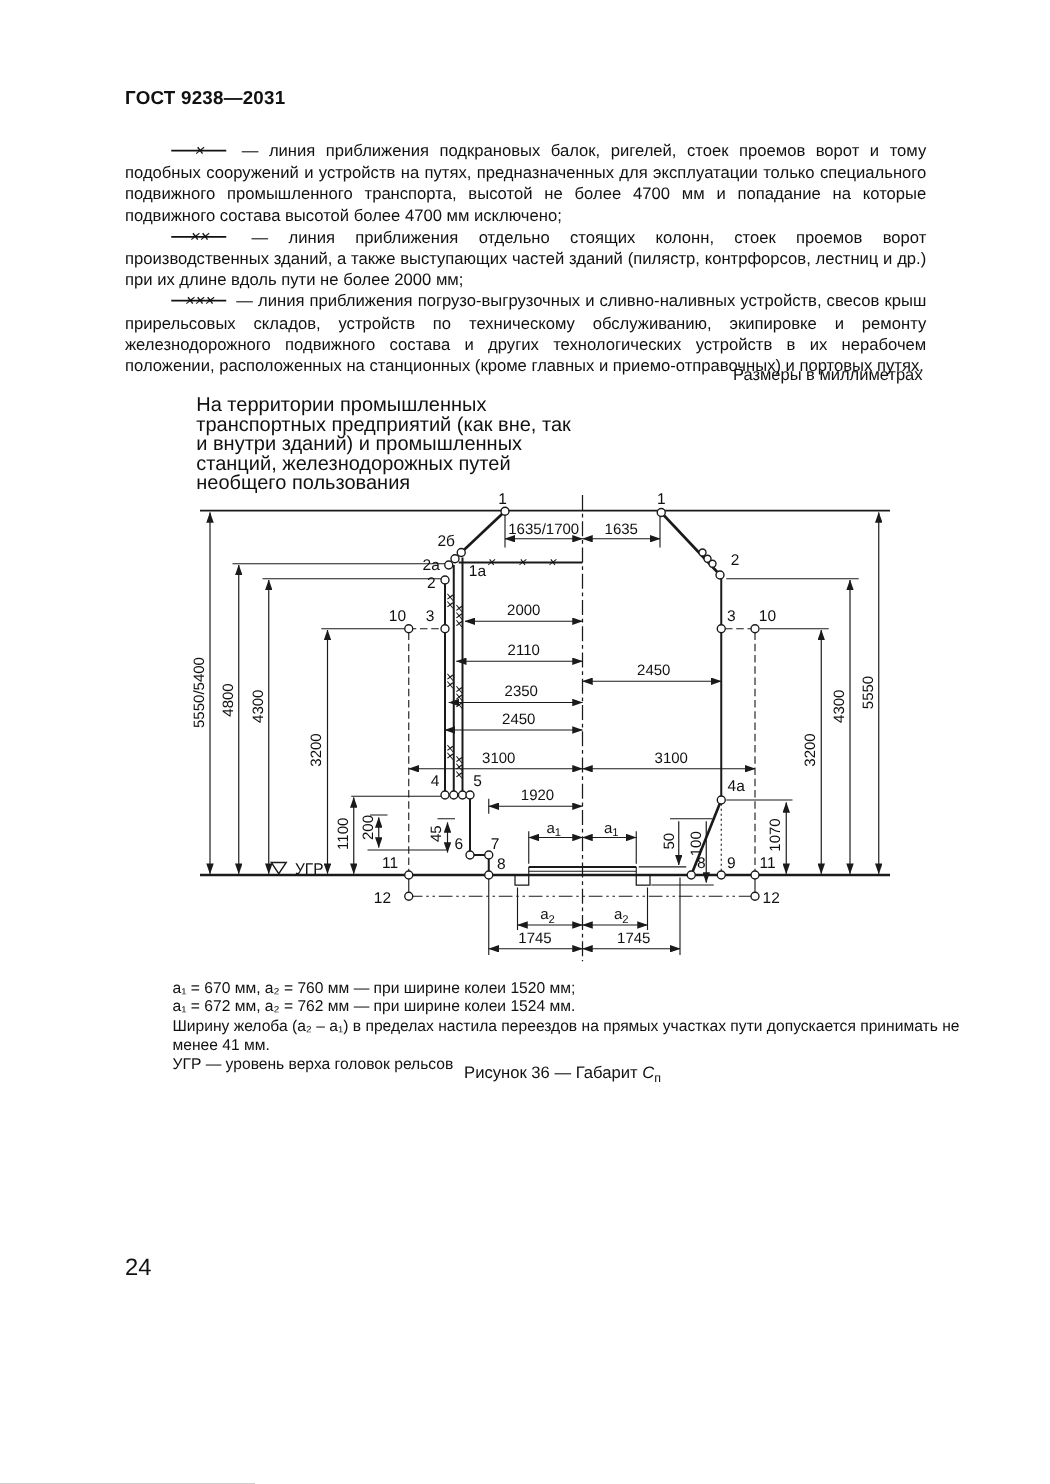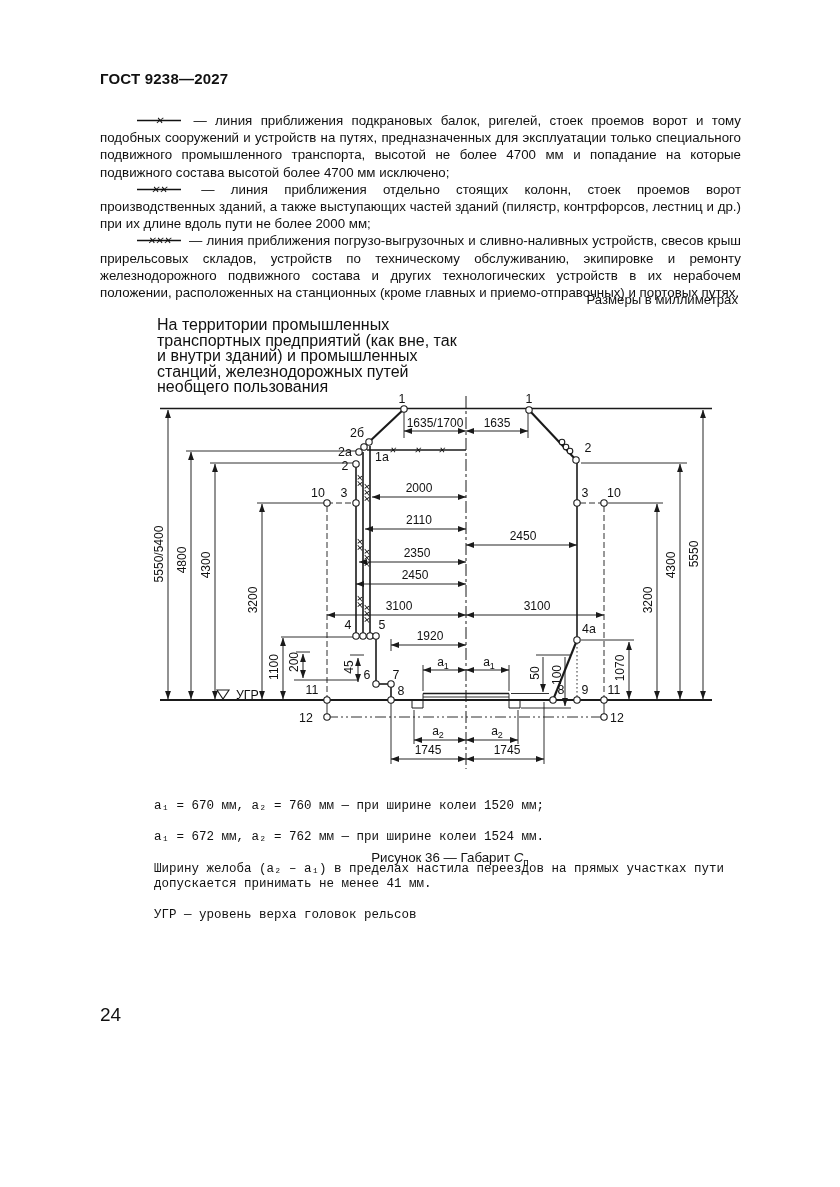--- a/index.html
+++ b/index.html
@@ -11,21 +11,21 @@
   #legend p{margin:0;text-indent:36px;}
   .lsym{vertical-align:-1px;margin-right:3px;}
   .lsym line{stroke:#111;stroke-width:1.3;}
   .lsx{font:italic 10px "Liberation Sans",sans-serif;fill:#111;text-anchor:middle;letter-spacing:-.5px;}
   #units-note{left:100px;top:292px;width:638px;text-align:right;font-size:13.2px;}
   .colhead{top:317px;font-size:16px;line-height:15.6px;}
   #colhead-left{left:157px;width:300px;}
   #colhead-right{left:461px;width:302px;}
   #diagram{left:150px;top:390px;width:575px;height:385px;}
   #footnotes{left:138px;top:783px;width:640px;font-size:12.5px;line-height:15.3px;}
-  #footnotes div{margin:16px;font-family:Liberation Mono, monospace;}
+  #footnotes div{margin:0;}
   #caption{left:100px;top:850px;width:700px;text-align:center;font-size:13.3px;}
   #caption .sym{font-style:italic;}
   #caption sub{font-size:10px;}
   #page-num{left:100px;top:1004px;font-size:19px;}
   
   .ln{stroke:#1a1a1a;fill:none;stroke-width:1;}
   .w09{stroke-width:.9}.w14{stroke-width:1.4}.w16{stroke-width:1.6}.w2{stroke-width:2.1}
   .dsh{stroke-dasharray:6 3;}
   .ddot{stroke-dasharray:12 3 3 3;}
   .dddot{stroke-dasharray:11 3 2 3 2 3;}
@@ -35,21 +35,21 @@
   text.dim{font:12px "Liberation Sans",sans-serif;fill:#111;text-anchor:middle;}
   text.pt{font:12.4px "Liberation Sans",sans-serif;fill:#111;text-anchor:middle;}
   text.mk{font:italic 8.5px "Liberation Sans",sans-serif;fill:#111;text-anchor:middle;letter-spacing:-1px;}
   text.ugr{font:12.4px "Liberation Sans",sans-serif;fill:#111;text-anchor:start;}
 </style>
 </head>
 <body>
 
 <div id="page">
 
-  <div id="std-title" class="abs">ГОСТ 9238—2027</div>
+  <div id="std-title" class="abs">ГОСТ 9238—2031</div>
 
   <div id="legend" class="abs">
     <p>
       <svg class="lsym" width="46" height="11" viewBox="0 0 46 11">
           <line x1="1" y1="5.5" x2="45" y2="5.5"></line>
           <text class="lsx" x="23" y="9">✕</text>
         </svg>
       <span>— линия приближения подкрановых балок, ригелей, стоек проемов ворот и тому подобных сооружений и устройств на путях, предназначенных для эксплуатации только специального подвижного промышленного транспорта, высотой не более 4700 мм и попадание на которые подвижного состава высотой более 4700 мм исключено;</span>
     </p>
     <p>

